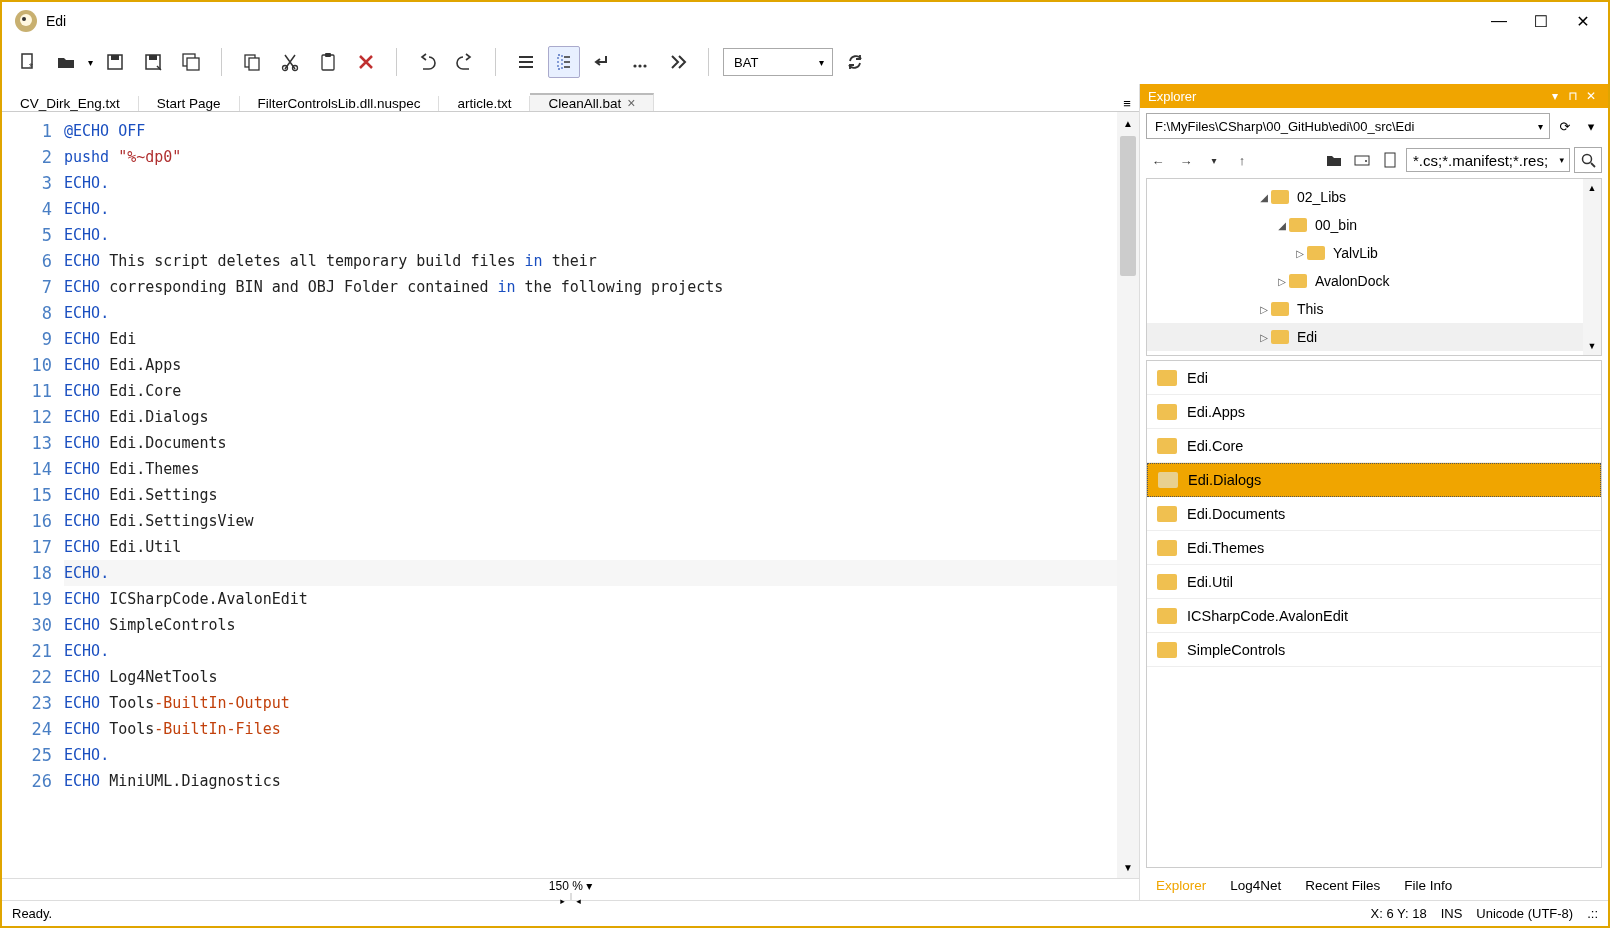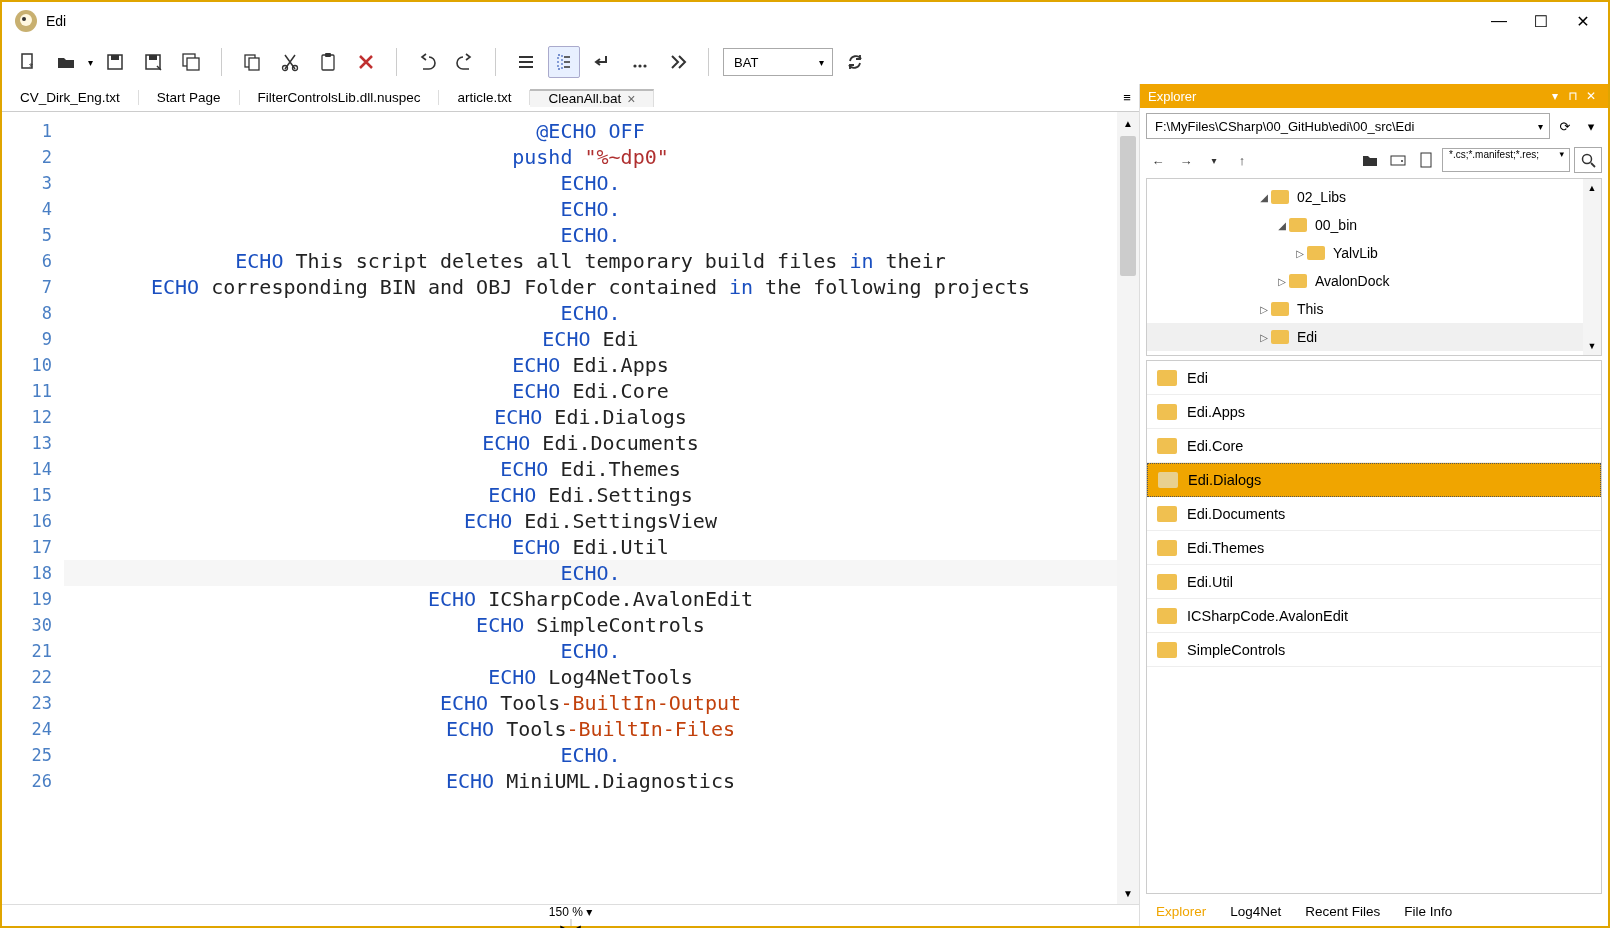--- a/index.html
+++ b/index.html
@@ -15,28 +15,28 @@
 .menubar .menu-item span.u { text-decoration: underline; }
 .toolbar { height: 44px; display: flex; align-items: center; padding: 0 10px; gap: 6px; }
 .toolbar .sep { width: 1px; height: 28px; background: #ccc; margin: 0 8px; }
 .toolbar .tbtn { width: 32px; height: 32px; display: flex; align-items: center; justify-content: center; cursor: pointer; border-radius: 2px; }
 .toolbar .tbtn.active { background: #e8f0ff; border: 1px solid #aac; }
 .toolbar .tbtn svg { width: 20px; height: 20px; }
 .toolbar .combo { height: 28px; border: 1px solid #aaa; padding: 0 26px 0 10px; display: flex; align-items: center; min-width: 110px; position: relative; cursor: pointer; }
 .toolbar .combo::after { content: "▾"; position: absolute; right: 8px; font-size: 10px; }
 .main { flex: 1; display: flex; min-height: 0; }
 .editor-col { flex: 1; display: flex; flex-direction: column; min-width: 0; border-right: 1px solid #ddd; }
-.tabs { height: 28px; display: flex; align-items: center; border-bottom: 1px solid #ccc; position: relative; }
+.tabs { height: 28px; display: flex; align-items: flex-end; border-bottom: 1px solid #ccc; position: relative; }
 .tabs .tab { padding: 0 18px; display: flex; align-items: center; border-right: 1px solid #ddd; cursor: pointer; font-size: 13.5px; gap: 6px; }
 .tabs .tab.active { background: #f4f4f4; border-top: 2px solid #bbb; }
 .tabs .tab .close { font-size: 14px; color: #666; cursor: pointer; }
 .tabs .tab-overflow { margin-left: auto; width: 24px; display: flex; align-items: center; justify-content: center; cursor: pointer; }
 .editor-area { flex: 1; display: flex; position: relative; overflow: hidden; }
 .gutter { width: 62px; text-align: right; padding: 6px 12px 6px 0; color: #4a7fc4; font-family: Consolas, monospace; font-size: 17px; line-height: 26px; user-select: none; background: #fff; }
-.code { flex: 1; padding: 6px 0; font-family: Consolas, monospace; font-size: 20px; line-height: 26px; white-space: pre; overflow: hidden; text-align: center; }
+.code { flex: 1; padding: 6px 0; font-family: Consolas, monospace; font-size: 15px; line-height: 26px; white-space: pre; overflow: hidden; }
 .code .kw { color: #1a4fc0; }
 .code .str { color: #b03030; }
 .code .id2 { color: #c2410c; }
 .code .cmd { color: #1a4fc0; }
 .code .txt { color: #222; }
 .code .cursor-line { background: #f6f6f6; }
 .vscroll { width: 22px; background: #f4f4f4; display: flex; flex-direction: column; align-items: center; }
 .vscroll .arrow { height: 22px; width: 100%; display: flex; align-items: center; justify-content: center; cursor: pointer; font-size: 10px; }
 .vscroll .thumb { width: 16px; background: #ccc; border-radius: 2px; }
 .editor-footer { height: 22px; display: flex; align-items: center; border-top: 1px solid #ddd; font-size: 12px; flex-direction: column; }
@@ -49,21 +49,21 @@
 .panel-header { height: 24px; background: #f0a500; color: #fff; display: flex; align-items: center; padding: 0 8px; font-size: 13px; }
 .panel-header .spacer { flex: 1; }
 .panel-header .hicon { width: 18px; height: 18px; display: flex; align-items: center; justify-content: center; cursor: pointer; font-size: 12px; }
 .path-row { height: 36px; display: flex; align-items: center; padding: 0 6px; gap: 4px; }
 .path-row .path-box { flex: 1; height: 26px; border: 1px solid #aaa; padding: 0 22px 0 8px; display: flex; align-items: center; font-size: 13px; position: relative; }
 .path-row .path-box::after { content: "▾"; position: absolute; right: 6px; font-size: 10px; }
 .path-row .ricon { width: 22px; height: 22px; display: flex; align-items: center; justify-content: center; cursor: pointer; }
 .nav-row { height: 32px; display: flex; align-items: center; padding: 0 6px; gap: 4px; }
 .nav-row .nicon { width: 24px; height: 24px; display: flex; align-items: center; justify-content: center; cursor: pointer; color: #333; }
 .nav-row .spacer { flex: 1; }
-.nav-row .filter-box { height: 24px; border: 1px solid #aaa; padding: 0 20px 0 6px; width: 128px; display: flex; font-size: 10px; position: relative; }
+.nav-row .filter-box { height: 24px; border: 1px solid #aaa; padding: 0 20px 0 6px; width: 164px; display: flex; align-items: center; font-size: 15px; position: relative; }
 .nav-row .filter-box::after { content: "▾"; position: absolute; right: 5px; font-size: 9px; }
 .nav-row .search-btn { width: 28px; height: 26px; border: 1px solid #aaa; display: flex; align-items: center; justify-content: center; cursor: pointer; }
 .tree-wrap { border: 1px solid #ccc; margin: 2px 6px; height: 178px; overflow: hidden; position: relative; display: flex; }
 .tree { flex: 1; padding: 4px 0; overflow: hidden; }
 .tree .node { height: 28px; display: flex; align-items: center; cursor: pointer; font-size: 14px; }
 .tree .node .arrow { width: 14px; text-align: center; font-size: 10px; color: #555; }
 .tree .node .fld { width: 18px; height: 14px; background: #f0c050; border-radius: 2px; margin-right: 8px; }
 .tree .node.sel { background: #f0f0f0; }
 .tree-scroll { width: 18px; background: #f4f4f4; display: flex; flex-direction: column; }
 .tree-scroll .arrow { height: 18px; display: flex; align-items: center; justify-content: center; font-size: 9px; cursor: pointer; }
@@ -408,13 +408,21 @@
       <div class="side-tabs" id="sidetabs">
           <div class="stab active">Explorer</div>
           <div class="stab">Log4Net</div>
           <div class="stab">Recent Files</div>
           <div class="stab">File Info</div>
         </div>
     </div>
   </div>
 
 
+  <div class="statusbar">
+    <span>Ready.</span>
+    <div class="spacer"></div>
+    <span class="sitem">X:  6    Y:  18</span>
+    <span class="sitem">INS</span>
+    <span class="sitem">Unicode (UTF-8)</span>
+    <span class="sitem">.::</span>
+  </div>
 </div>
 
 </body></html>

